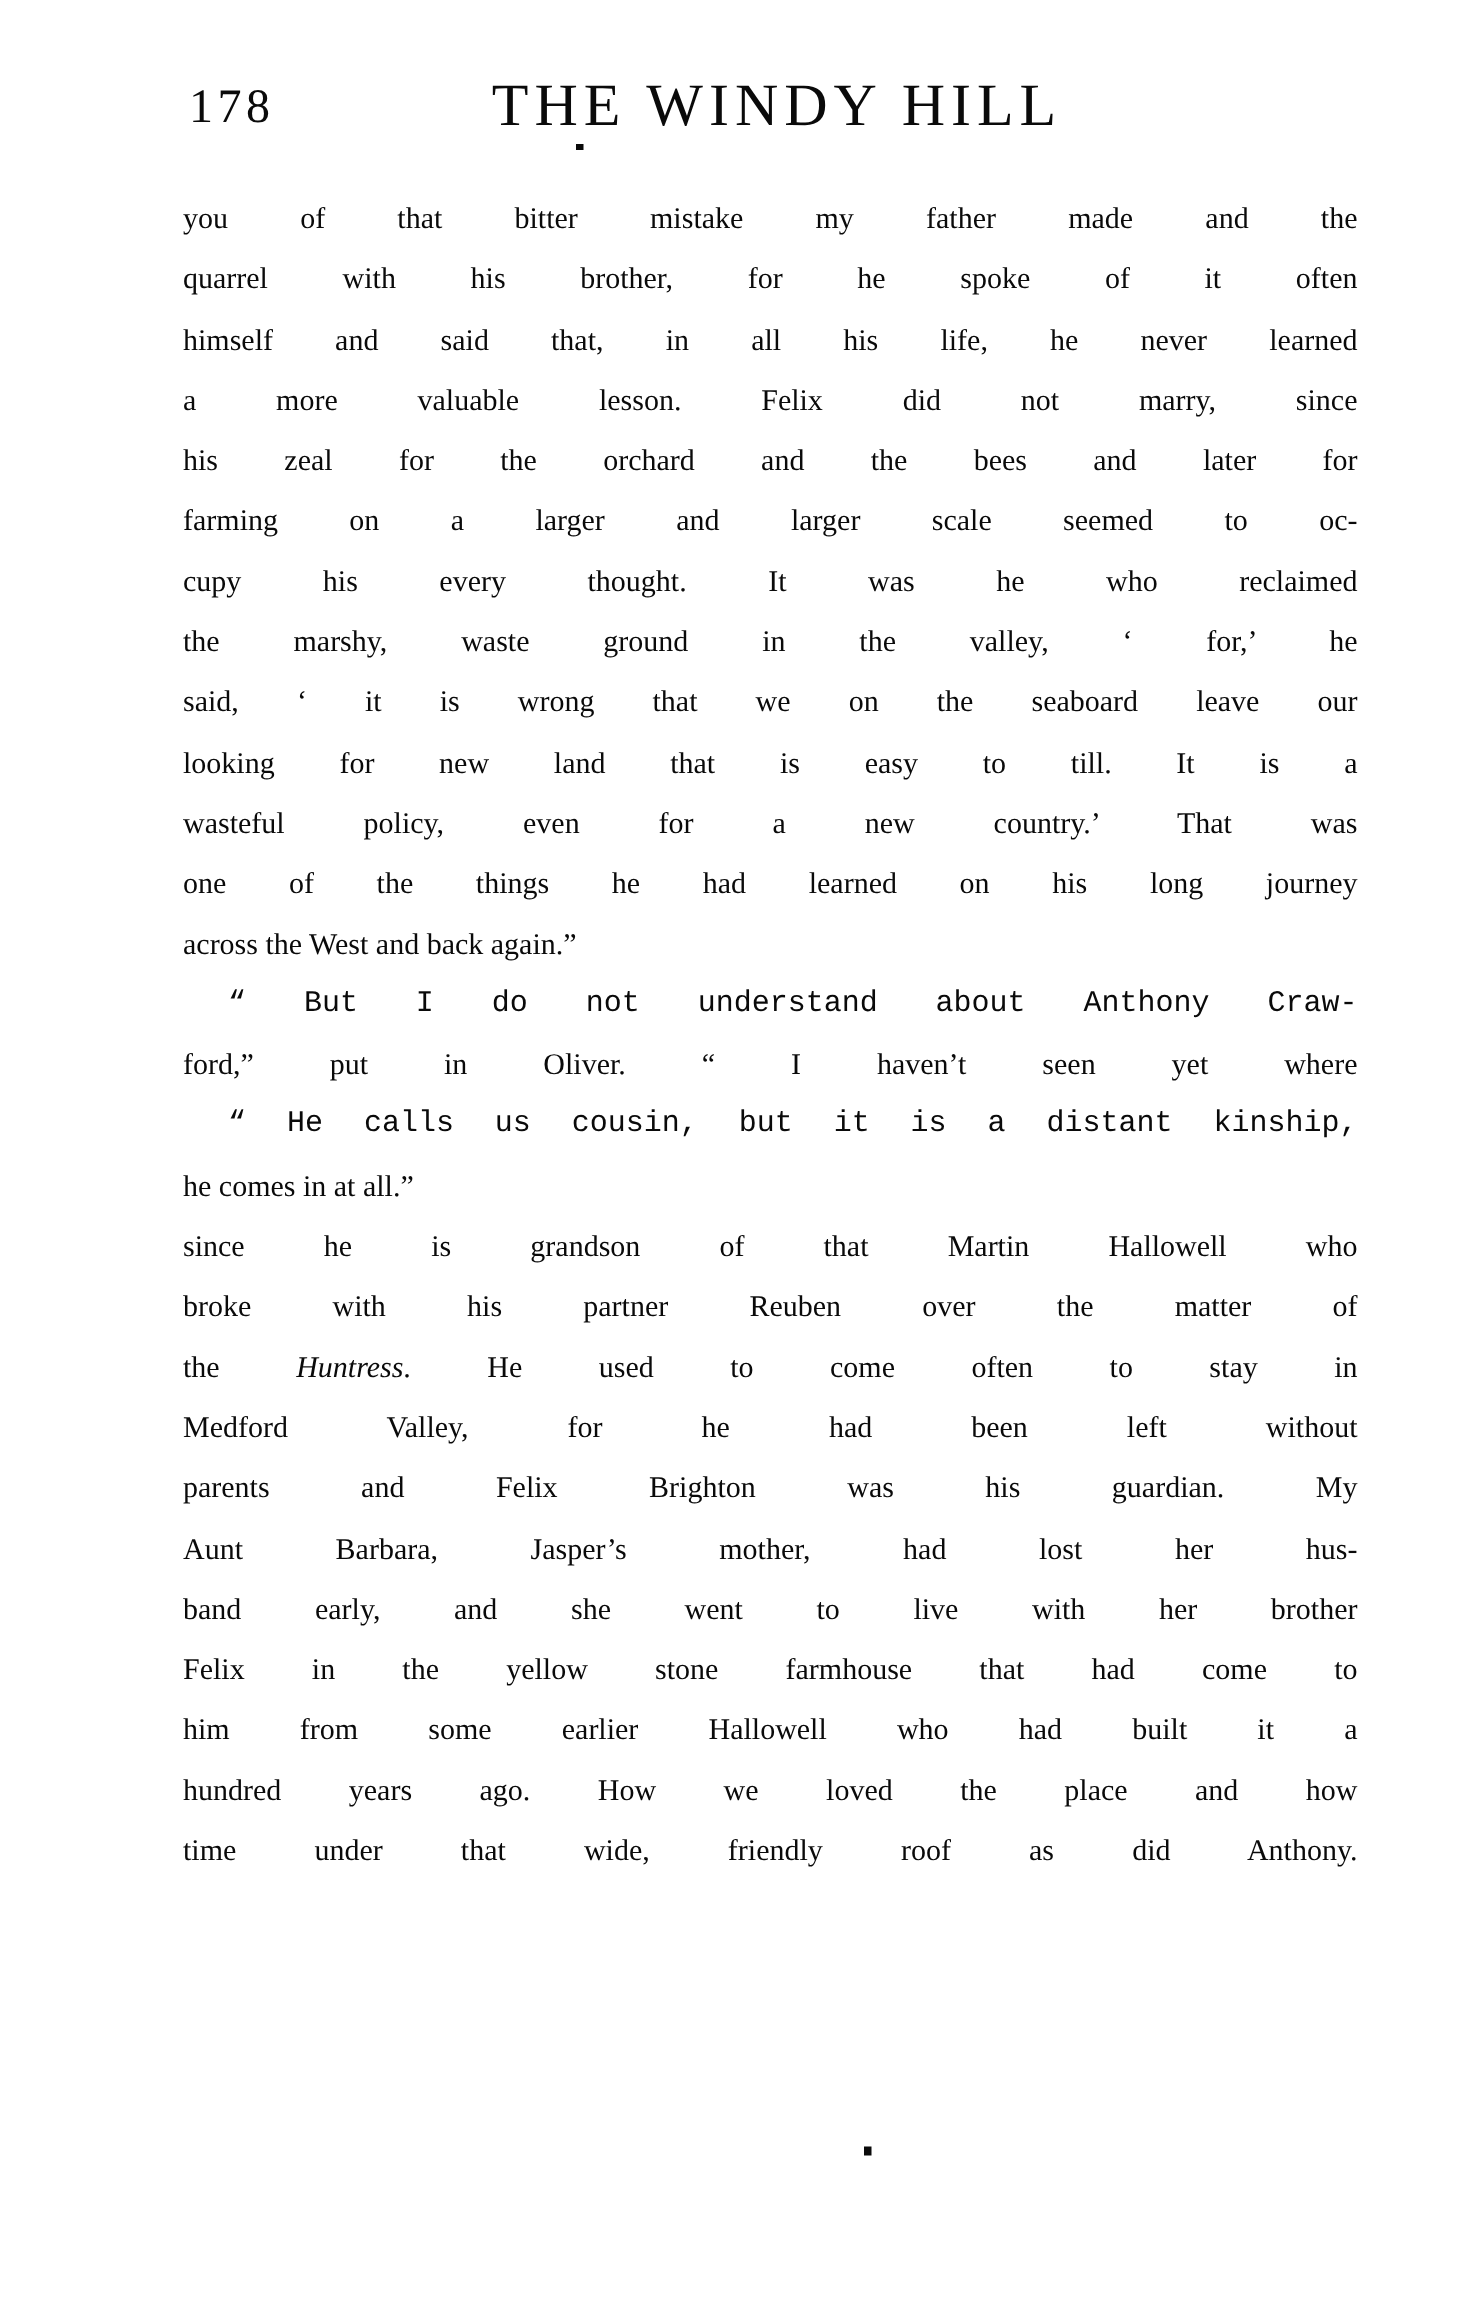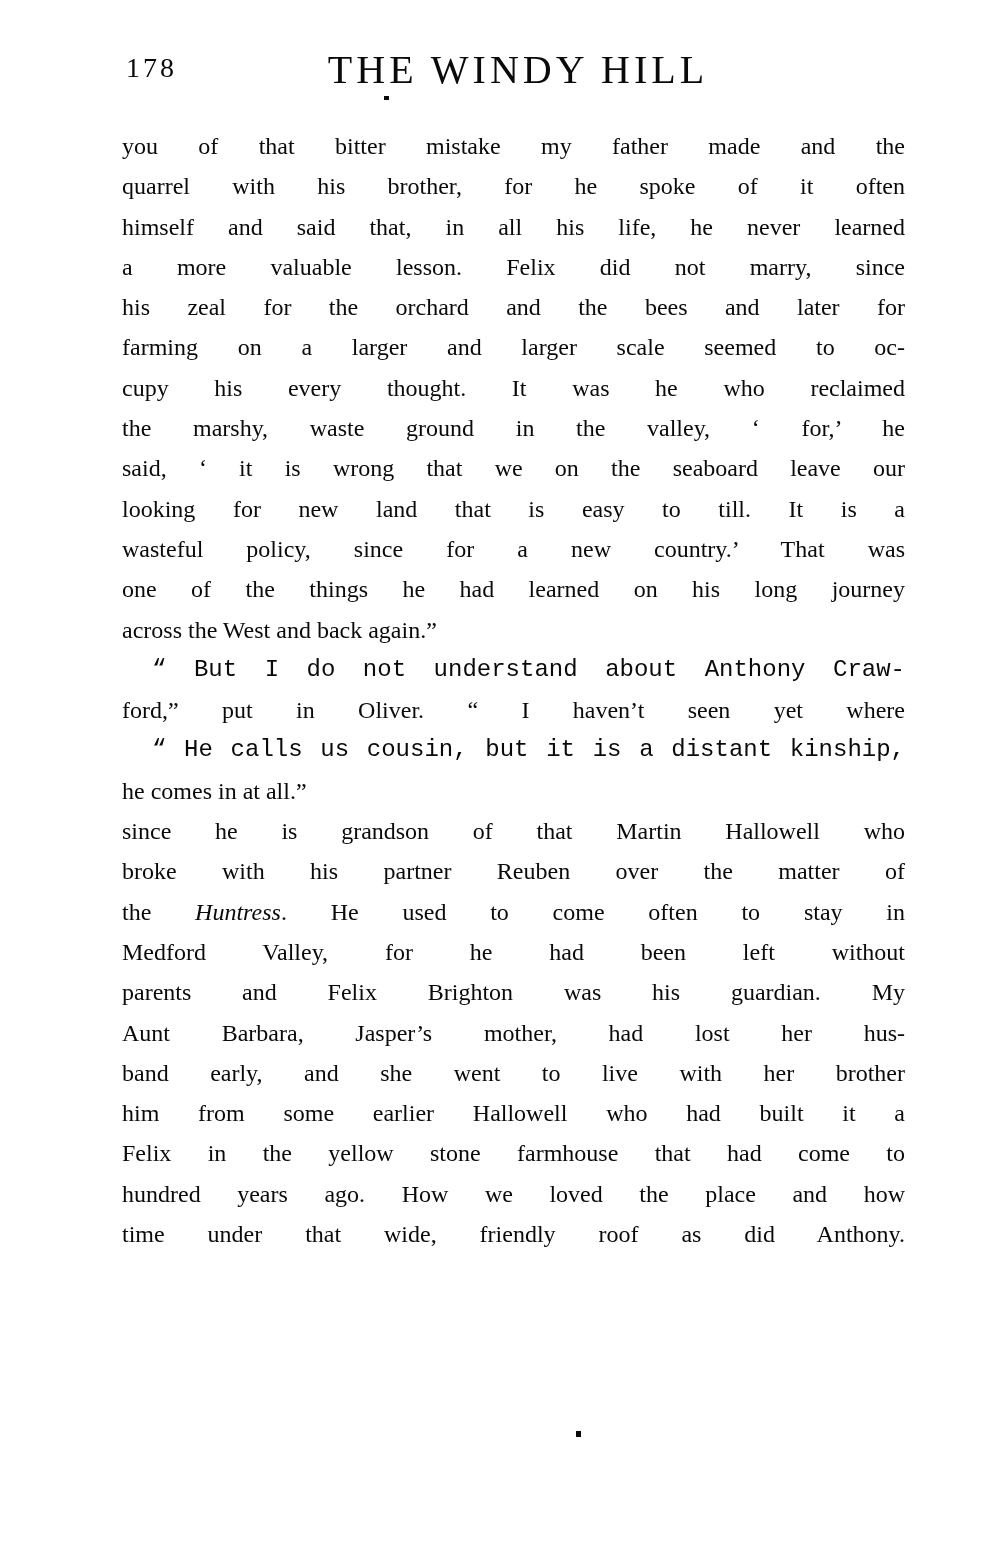--- a/index.html
+++ b/index.html
@@ -9,21 +9,21 @@
     position: relative;
     background: #ffffff;
     color: #0a0a0a;
     font-family: "Liberation Serif", "DejaVu Serif", serif;
     overflow: hidden;
   }
   .page-number {
     position: absolute;
     left: 126px;
     top: 52px;
-    font-size: 28px;
+    font-size: 32px;
     letter-spacing: 3px;
   }
   .running-title {
     position: absolute;
     left: 518px;
     top: 46px;
     transform: translateX(-50%);
     font-size: 40px;
     letter-spacing: 4px;
     white-space: nowrap;
@@ -32,21 +32,21 @@
     position: absolute;
     background: #0a0a0a;
   }
   .dot-under-title { left: 384px; top: 96px; width: 5px; height: 4px; }
   .speck-bottom   { left: 576px; top: 1431px; width: 5px; height: 6px; }
   .textblock {
     position: absolute;
     left: 122px;
     top: 126px;
     width: 783px;
-    font-size: 24px;
+    font-size: 20px;
     line-height: 40.3px;
   }
   .line { text-align: justify; text-align-last: justify; }
   .line.short { text-align: center; text-align-last: left; }
   .line.indent { text-indent: 30px; font-family: Liberation Mono, monospace; }
   .line em { font-style: italic; }
 </style>
 </head>
 <body>
 
@@ -58,33 +58,33 @@
   <div class="line">you of that bitter mistake my father made and the</div>
   <div class="line">quarrel with his brother, for he spoke of it often</div>
   <div class="line">himself and said that, in all his life, he never learned</div>
   <div class="line">a more valuable lesson.  Felix did not marry, since</div>
   <div class="line">his zeal for the orchard and the bees and later for</div>
   <div class="line">farming on a larger and larger scale seemed to oc-</div>
   <div class="line">cupy his every thought.  It was he who reclaimed</div>
   <div class="line">the marshy, waste ground in the valley, ‘ for,’ he</div>
   <div class="line">said, ‘ it is wrong that we on the seaboard leave our</div>
   <div class="line">looking for new land that is easy to till.  It is a</div>
-  <div class="line">wasteful policy, since for a new country.’  That was</div>
+  <div class="line">wasteful policy, even for a new country.’  That was</div>
   <div class="line">one of the things he had learned on his long journey</div>
   <div class="line short">across the West and back again.”</div>
   <div class="line indent">“ But I do not understand about Anthony Craw-</div>
   <div class="line">ford,” put in Oliver.  “ I haven’t seen yet where</div>
   <div class="line indent">“ He calls us cousin, but it is a distant kinship,</div>
   <div class="line short">he comes in at all.”</div>
   <div class="line">since he is grandson of that Martin Hallowell who</div>
   <div class="line">broke with his partner Reuben over the matter of</div>
   <div class="line"><span>the </span><em>Huntress</em><span>.  He used to come often to stay in</span></div>
   <div class="line">Medford Valley, for he had been left without</div>
   <div class="line">parents and Felix Brighton was his guardian.  My</div>
   <div class="line">Aunt Barbara, Jasper’s mother, had lost her hus-</div>
   <div class="line">band early, and she went to live with her brother</div>
+  <div class="line">Felix in the yellow stone farmhouse that had come to</div>
   <div class="line">him from some earlier Hallowell who had built it a</div>
-  <div class="line">Felix in the yellow stone farmhouse that had come to</div>
   <div class="line">hundred years ago.  How we loved the place and how</div>
   <div class="line">time under that wide, friendly roof as did Anthony.</div>
 </div>
 
 <div class="ink-dot speck-bottom"></div>
 
 </body></html>

